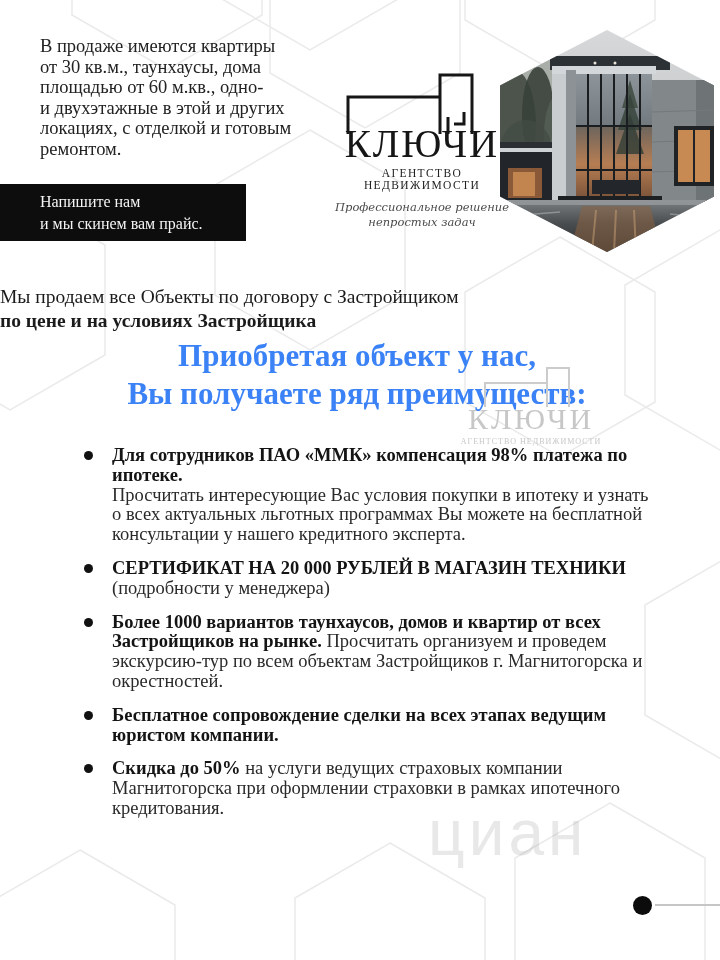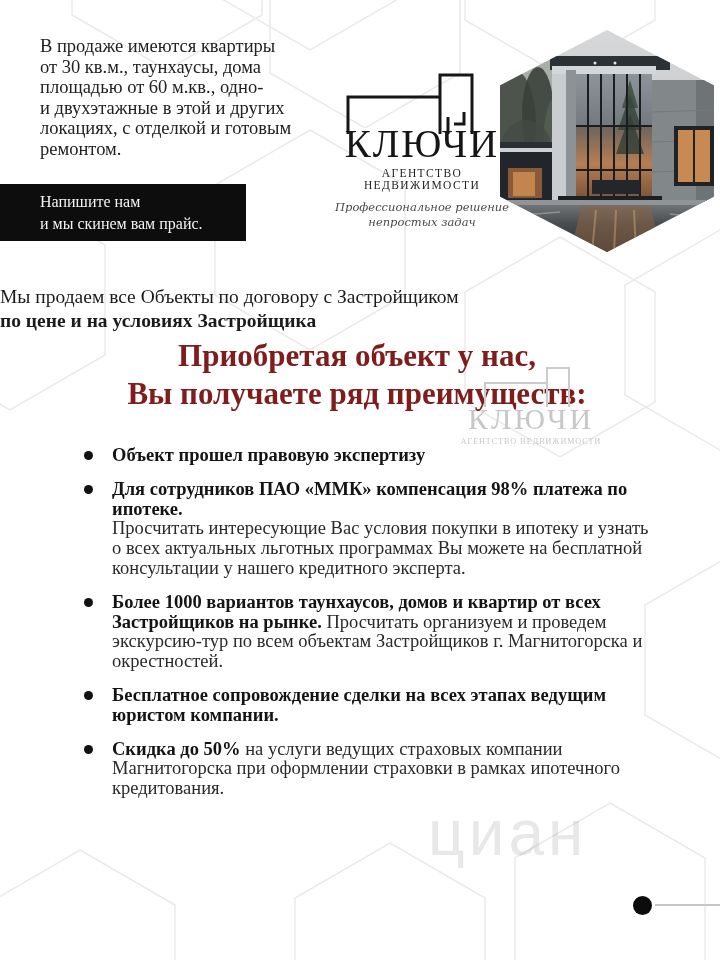--- a/index.html
+++ b/index.html
@@ -34,21 +34,21 @@
     position:absolute;left:500px;top:30px;width:214px;height:222px;
     clip-path:polygon(50% 0%,100% 25%,100% 75%,50% 100%,0% 75%,0% 25%);
   }
   .hex-photo svg{display:block;}
 
   
   .headline{position:absolute;left:0;top:269px;width:714px;text-align:left;
     font-size:19.5px;line-height:23.5px;color:#1b1b1b;margin-top:16px;}
   .headline .l2{font-weight:700;}
   .big-title{position:absolute;left:0;top:337px;width:714px;text-align:center;
-    font-size:31px;line-height:38px;font-weight:700;color:#7f1d1d;}
+    font-size:31px;line-height:38px;font-weight:700;color:#3b82f6;}
 
   
   .wm-logo{position:absolute;left:456px;top:366px;width:150px;text-align:center;
     color:#c7c7c7;pointer-events:none;}
   .wm-logo .wm-name{font-size:30px;letter-spacing:3px;line-height:1;margin-top:-8px;}
   .wm-logo .wm-sub{font-size:8px;letter-spacing:1px;margin-top:3px;}
   .wm-cian{position:absolute;left:428px;top:796px;font-size:64px;letter-spacing:4px;
     color:rgba(150,150,150,0.22);font-family:"Liberation Sans",sans-serif;pointer-events:none;}
 
   
@@ -223,29 +223,30 @@
       <path d="M76,41 L76,2 L98,2 L98,41"></path>
       <path d="M14,41 L14,17 L76,17"></path>
     </svg>
     <div class="wm-name">КЛЮЧИ</div>
     <div class="wm-sub">АГЕНТСТВО НЕДВИЖИМОСТИ</div>
   </div>
 
   <ul class="benefits">
     <li>
       <span class="marker"></span>
-      <span class="b">Объект прошел правовую экспертизу</span>
-    </li>
-    <li>
-      <span class="marker"></span>
       <span class="b">Для сотрудников ПАО «ММК» компенсация 98% платежа по ипотеке.</span>
       <span class="reg block">Просчитать интересующие Вас условия покупки в ипотеку и узнать о всех актуальных льготных программах Вы можете на бесплатной консультации у нашего кредитного эксперта.</span>
     </li>
     <li>
       <span class="marker"></span>
+      <span class="b">СЕРТИФИКАТ НА 20 000 РУБЛЕЙ В МАГАЗИН ТЕХНИКИ</span>
+      <span class="reg block">(подробности у менеджера)</span>
+    </li>
+    <li>
+      <span class="marker"></span>
       <span class="b">Более 1000  вариантов таунхаусов, домов и квартир от всех Застройщиков на рынке.</span>
       <span class="reg">Просчитать организуем и проведем экскурсию-тур по всем объектам Застройщиков г. Магнитогорска и окрестностей.</span>
     </li>
     <li>
       <span class="marker"></span>
       <span class="b">Бесплатное сопровождение сделки на всех этапах ведущим юристом компании.</span>
     </li>
     <li>
       <span class="marker"></span>
       <span class="b">Скидка до 50%</span>

